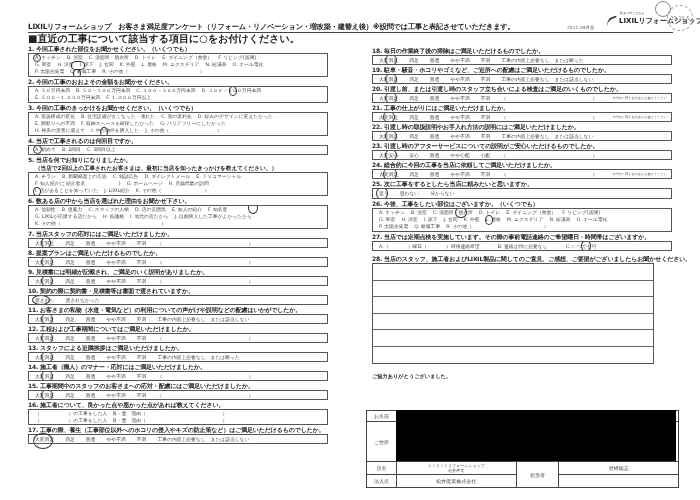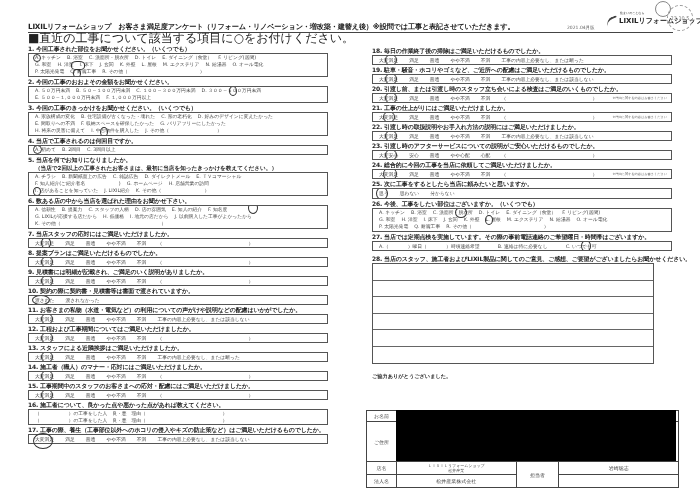--- a/index.html
+++ b/index.html
@@ -10,21 +10,21 @@
   .edition { position: absolute; left: 567px; top: 25px; font-size: 4.5px; color: #666; }
   .logo { position: absolute; left: 606px; top: 16px; font-size: 7px; font-weight: bold; color: #222; white-space: nowrap; }
   .logo .swoosh { display: inline-block; width: 12px; height: 8px; border-top: 2px solid #444; border-radius: 10px 0 0 0; transform: rotate(-20deg); vertical-align: middle; margin-right: 1px; }
   .logo .tag { position: absolute; left: 14px; top: -5px; font-size: 3px; color: #666; }
   .stamp { position: absolute; left: 653px; top: 1px; width: 42px; height: 30px; }
   .stamp .c1 { position: absolute; left: 2px; top: 0; width: 16px; height: 16px; border: 1px solid #888; border-radius: 50%; }
   .stamp .c2 { position: absolute; left: 14px; top: 4px; width: 26px; height: 26px; border: 1px dashed #999; border-radius: 50%; font-size: 5px; color: #777; text-align: center; line-height: 24px; }
   .col { position: absolute; }
   .col.left { left: 28px; top: 33px; width: 300px; }
   .col.right { left: 372px; top: 46px; width: 300px; }
-  .intro { font-size: 12px; font-weight: normal; height: 11px; line-height: 11px; white-space: nowrap; }
+  .intro { font-size: 10px; font-weight: bold; height: 11px; line-height: 11px; white-space: nowrap; }
   .q { position: relative; }
   .qt { font-size: 6px; font-weight: bold; height: 9px; line-height: 9px; white-space: nowrap; overflow: visible; letter-spacing: -0.15px; }
   .qs { font-size: 5.6px; font-weight: bold; height: 8px; line-height: 8px; white-space: nowrap; padding-left: 7px; }
   .box { border: 1px solid #555; padding: 0 6px; font-size: 4.8px; color: #444; line-height: 7px; white-space: nowrap; overflow: hidden; position: relative; }
   .box .line { height: 7px; }
   .box .opt { margin-right: 6px; }
   .box.rating { height: 10px; line-height: 9px; }
   .box.rating .opt { margin-right: 11px; }
   .mark { position: absolute; border: 1px solid #333; border-radius: 50%; pointer-events: none; }
   .note { font-size: 3.2px; color: #666; position: absolute; right: 4px; top: 0; }

